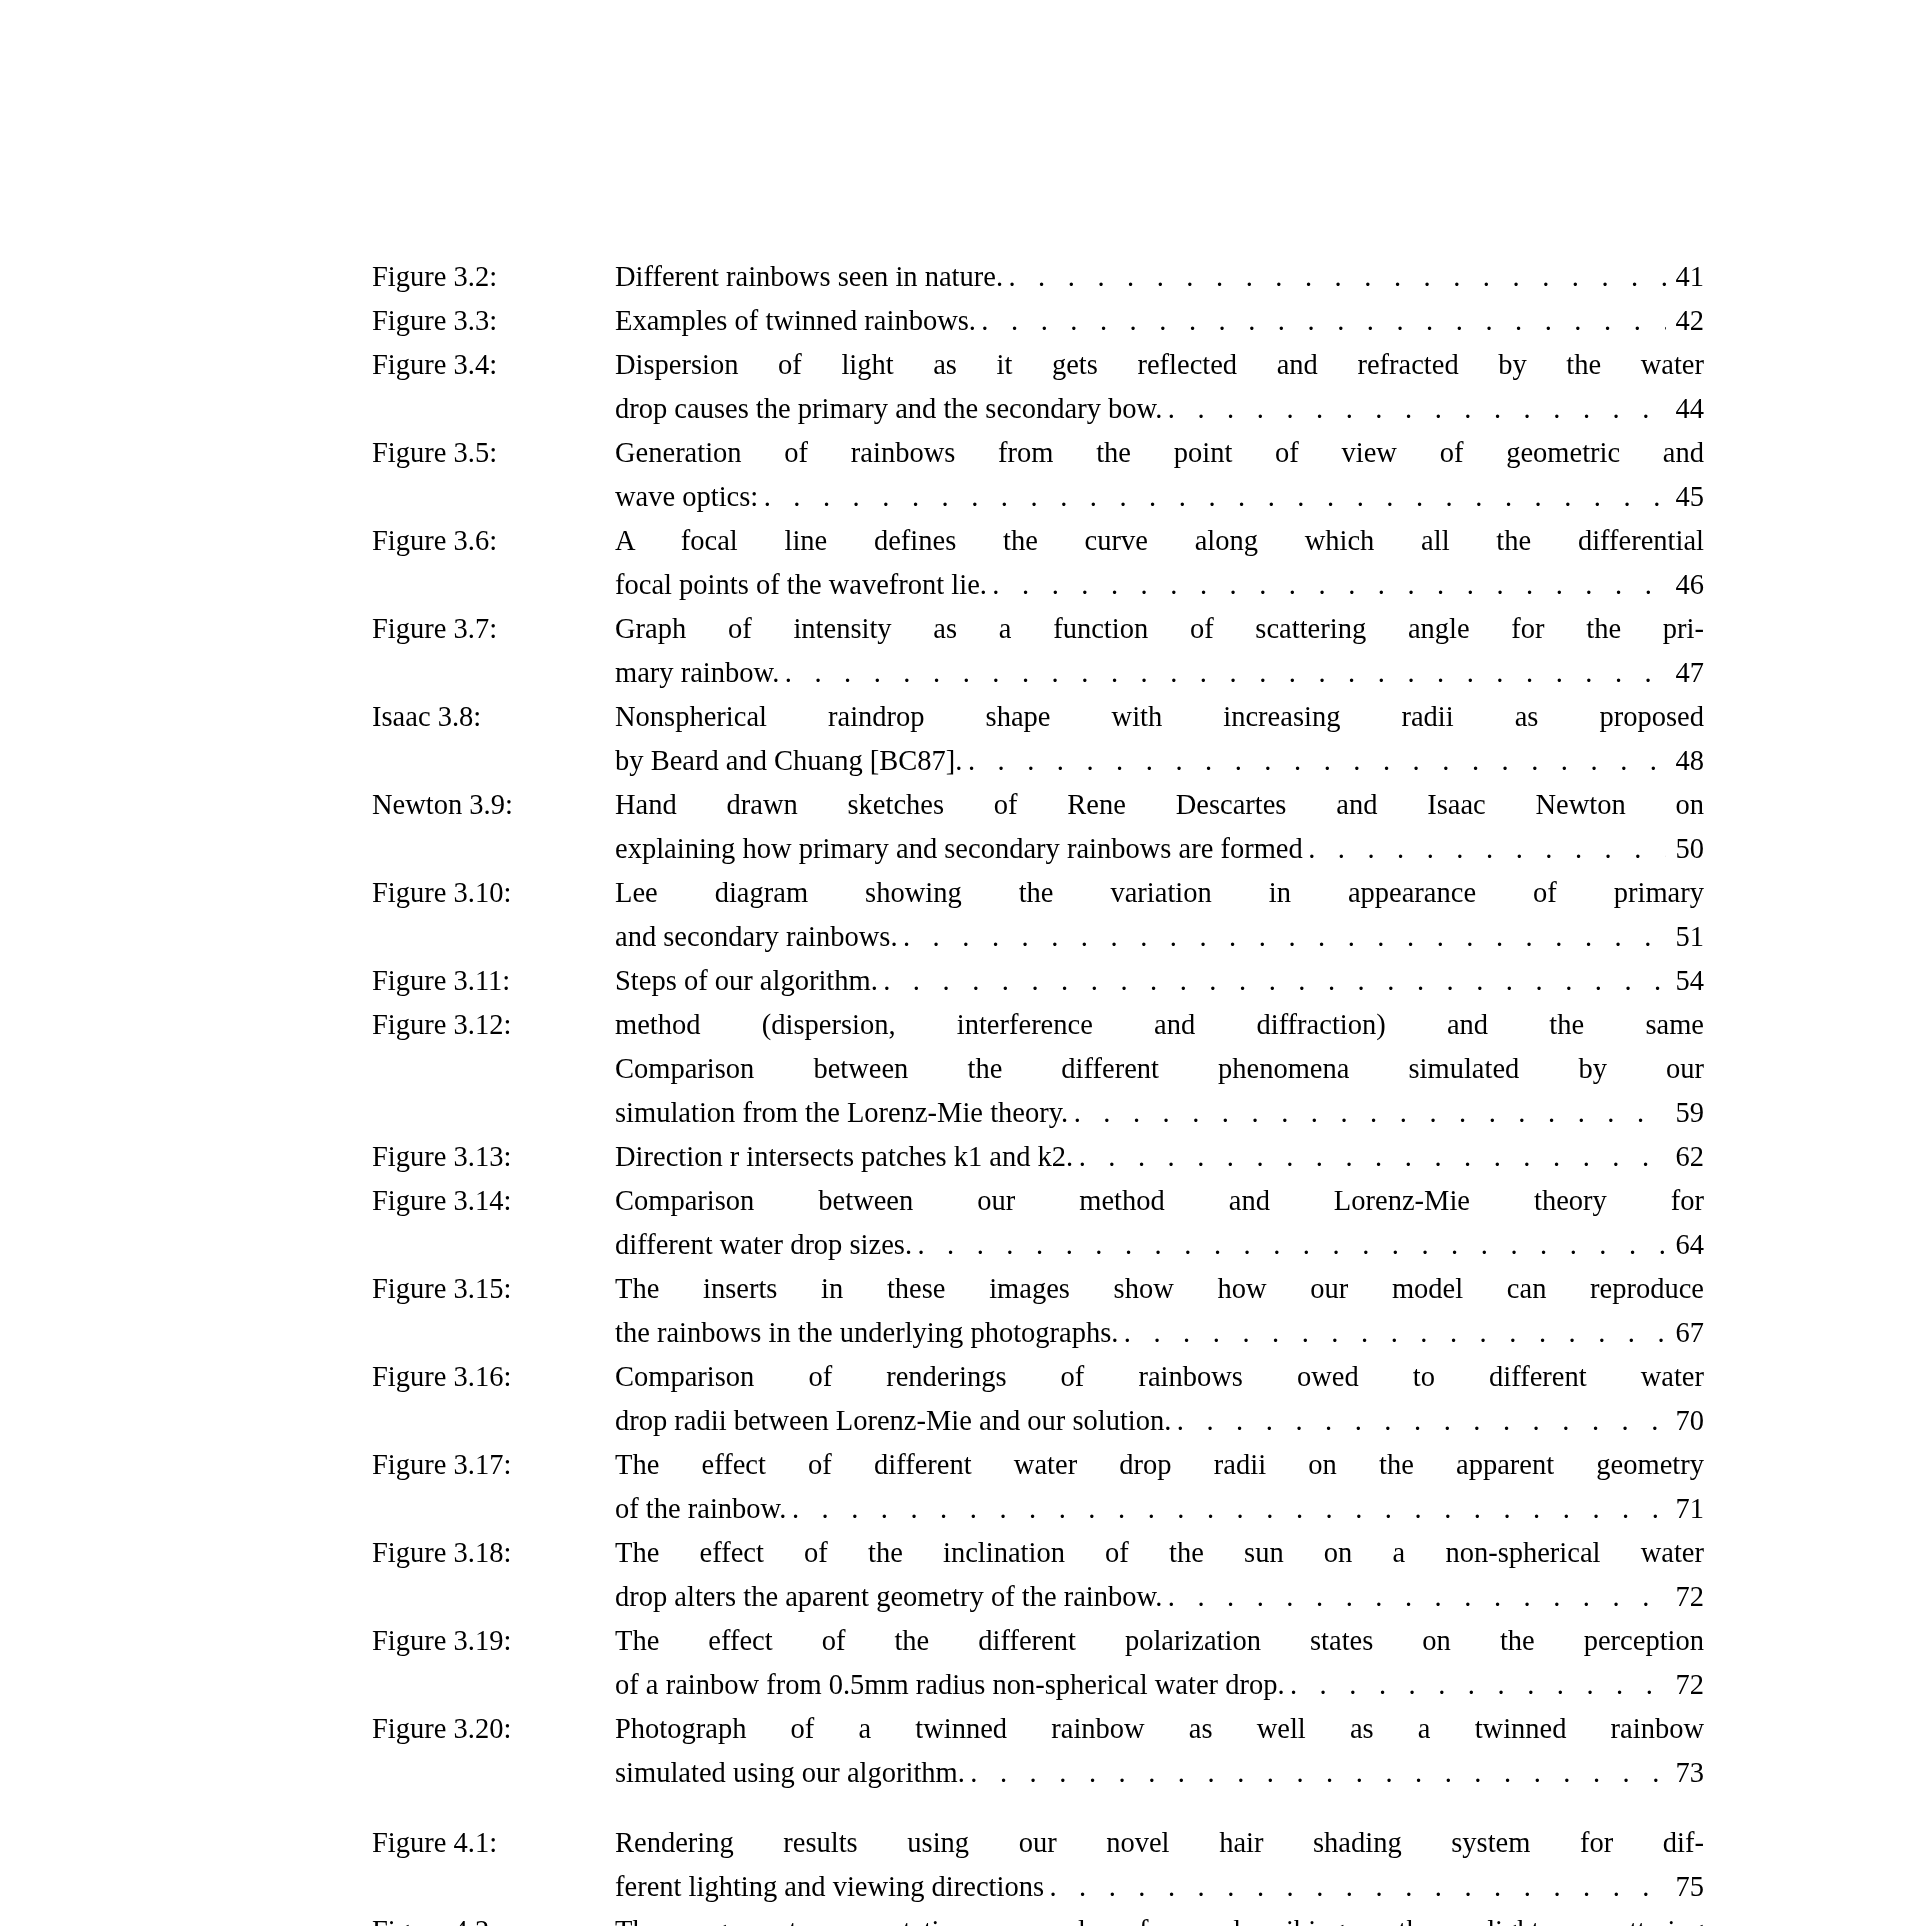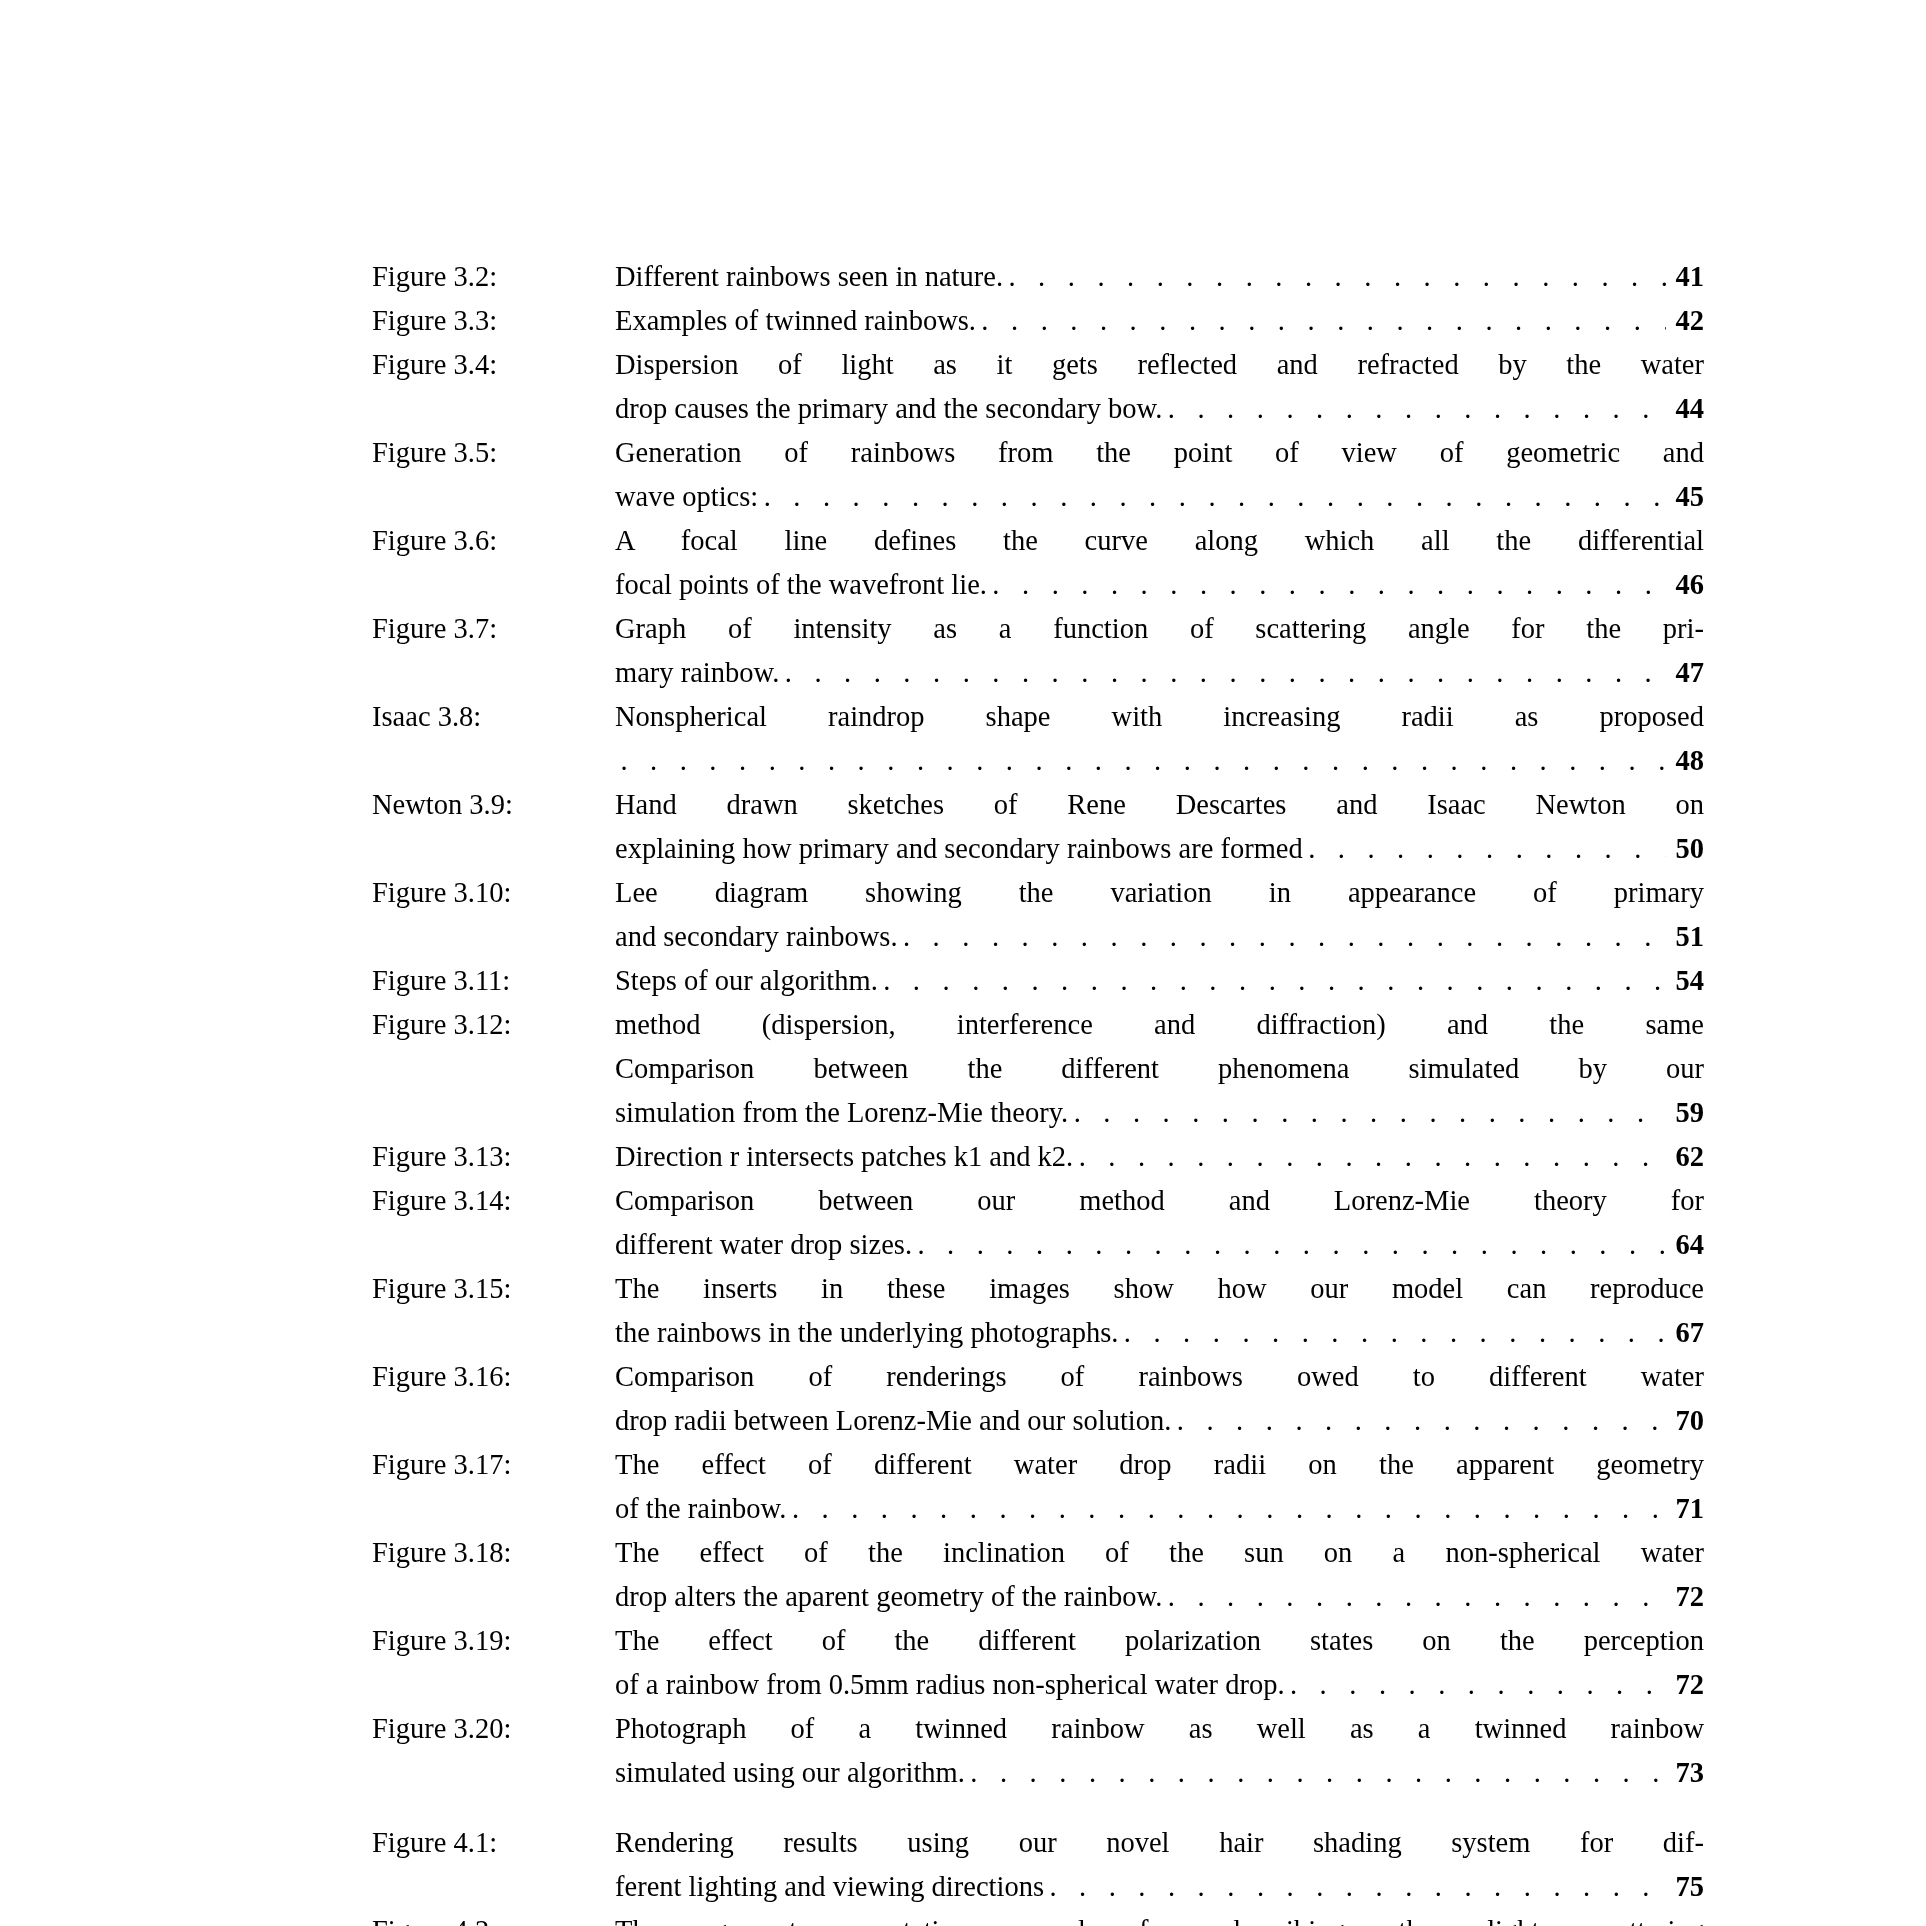--- a/index.html
+++ b/index.html
@@ -57,21 +57,20 @@
     flex: 1 1 auto;
     overflow: hidden;
     white-space: nowrap;
     word-spacing: 15.4px;
     margin-left: 5.4px;
     margin-right: 10px;
   }
   .page-num {
     white-space: nowrap;
     text-align: right;
-    font-weight: bold;
   }
 </style>
 </head>
 <body>
 
 <div class="figure-list">
     <div class="section">
   <div class="entry">
     <span class="label">Figure 3.2:</span>
     <div class="lines">
@@ -140,20 +139,21 @@
             <span class="page-num">47</span>
           </div>
         </div>
   </div>
 
   <div class="entry">
     <span class="label">Isaac 3.8:</span>
     <div class="lines">
           <div class="line jline">Nonspherical raindrop shape with increasing radii as proposed</div>
           <div class="line lastline">
+            <span class="text">by Beard and Chuang [BC87].</span>
             <span class="leader">. . . . . . . . . . . . . . . . . . . . . . . . . . . . . . . . . . . . . . . . . . . . . . . . </span>
             <span class="page-num">48</span>
           </div>
         </div>
   </div>
 
   <div class="entry">
     <span class="label">Newton 3.9:</span>
     <div class="lines">
           <div class="line jline">Hand drawn sketches of Rene Descartes and Isaac Newton on</div>

